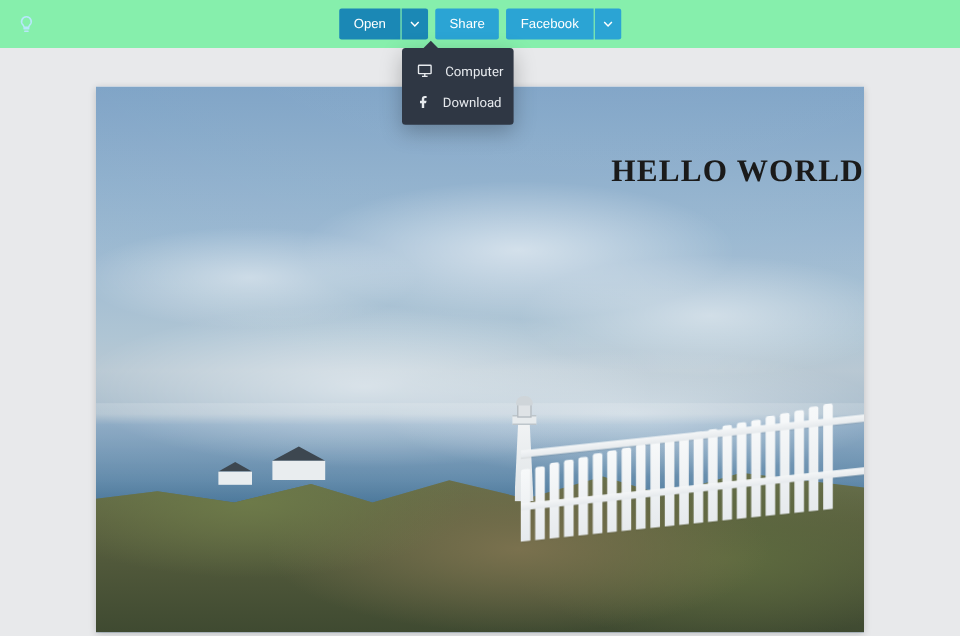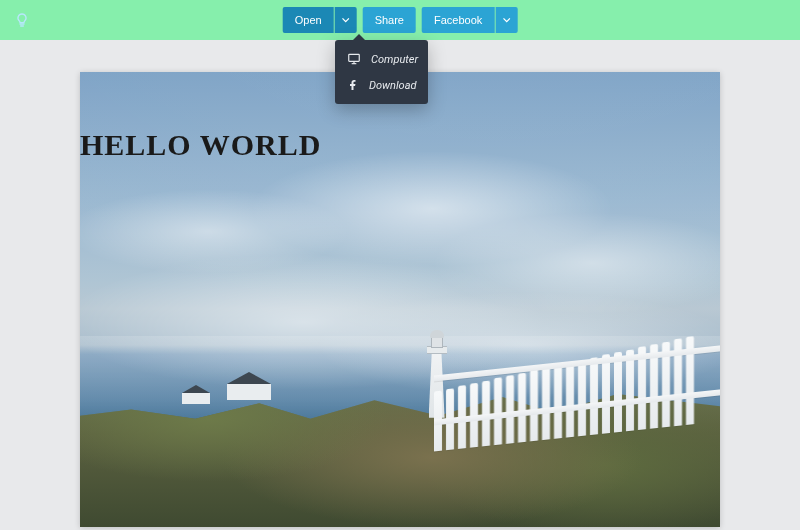--- a/index.html
+++ b/index.html
@@ -94,21 +94,20 @@
     border-bottom: 6px solid #2f3744;
   }
   .dd-item {
     display: flex;
     align-items: center;
     gap: 10px;
     padding: 6px 12px;
     color: #e7eaee;
     font-size: 11px;
     cursor: pointer;
-    font-style: italic;
   }
   .dd-icon { width: 14px; height: 14px; display:flex; align-items:center; justify-content:center; }
 
   
   .stage {
     position: absolute;
     top: 40px;
     left: 0;
     right: 0;
     bottom: 0;
@@ -201,24 +200,24 @@
   }
   .fence .rail.top { bottom:70px; }
   .fence .rail.bot { bottom:26px; }
   .fence .picket {
     width:8px; background:linear-gradient(#f7f9fa,#e6eaed);
     border-radius:2px 2px 0 0;
   }
 
   .headline {
     position:absolute; top:56px; left:0; right:0;
-    text-align:left;
+    text-align:right;
     font-family: "Georgia", "Times New Roman", serif;
     font-weight:700;
-    font-size:30px;
+    font-size:26px;
     letter-spacing:1px;
     color:#1a1a1a;
   }
 </style>
 </head>
 <body>
 
 <div class="topbar">
   <div class="left">
     <span class="brand-icon">

